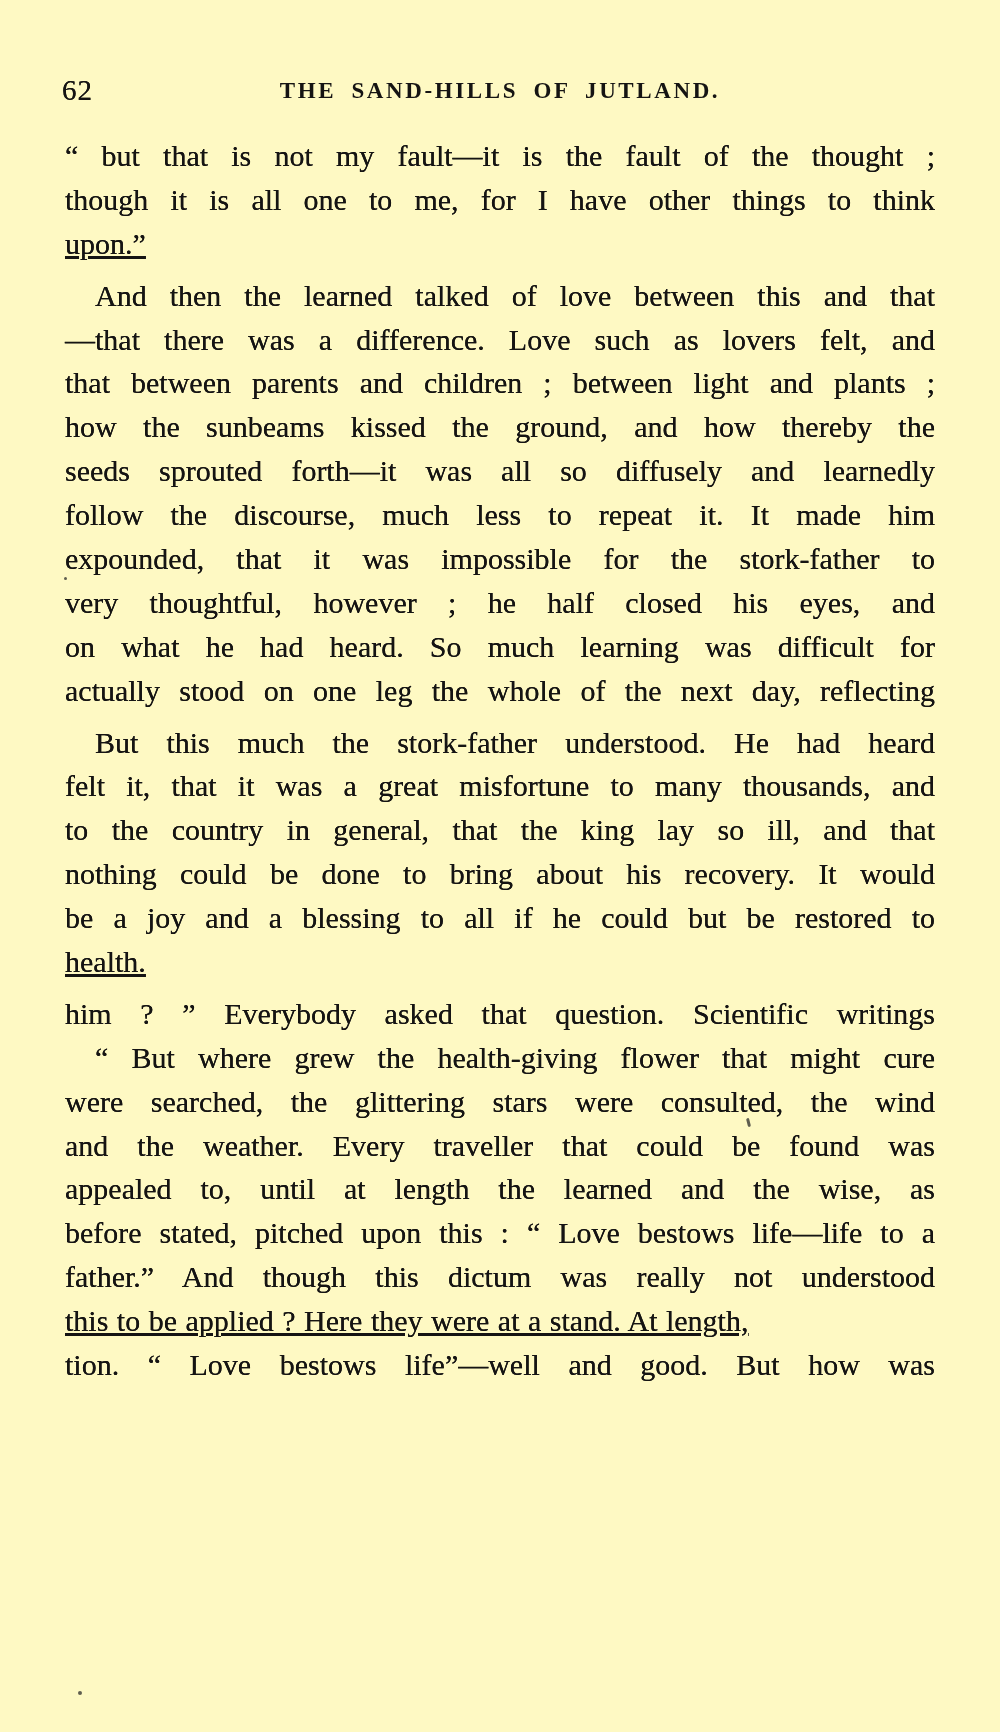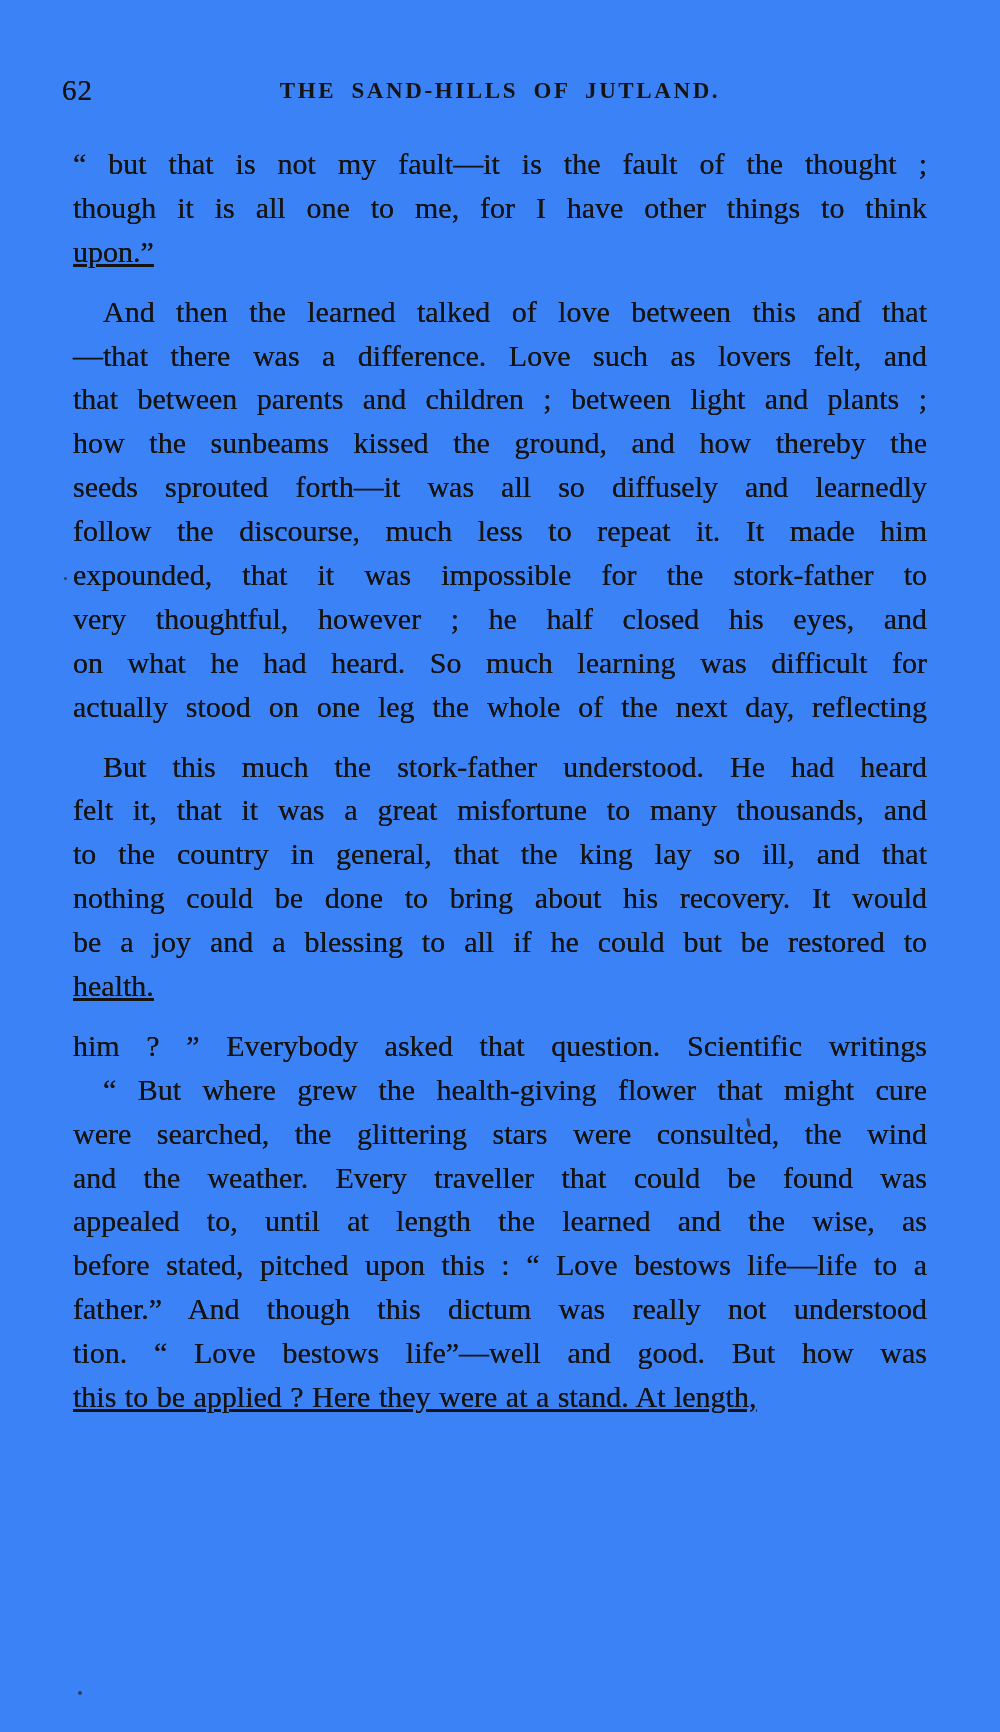--- a/index.html
+++ b/index.html
@@ -4,21 +4,21 @@
 <style>
   html, body {
     margin: 0;
     padding: 0;
     background: #e8e8e8;
   }
   .page {
     position: relative;
     width: 1000px;
     height: 1732px;
-    background: #3b82f6;
+    background: #fef9c3;
     margin: 0 auto;
     overflow: hidden;
     color: #151413;
     font-family: "Liberation Serif", "DejaVu Serif", serif;
   }
   .page-header {
     position: absolute;
     top: 72px;
     left: 0;
     width: 1000px;
@@ -44,21 +44,21 @@
     word-spacing: 7px;
   }
   .page-body {
     position: absolute;
     top: 126px;
     left: 57px;
     width: 886px;
     font-size: 30px;
     text-shadow: 0 0 0.4px #151413;
   }
-  .paragraph { margin: 16px; }
+  .paragraph { margin: 8px; }
   .line {
     line-height: 43.9px;
     height: 43.9px;
     text-align: justify;
     text-align-last: justify;
     word-spacing: 1px;
   }
   .line.last {
     text-align-last: left;
     text-decoration: underline;
@@ -115,22 +115,22 @@
         <div class="line last">health.</div>
       </div>
       <div class="paragraph">
         <div class="line">him ? ” Everybody asked that question. Scientific writings</div>
         <div class="line indent">“ But where grew the health-giving flower that might cure</div>
         <div class="line">were searched, the glittering stars were consulted, the wind</div>
         <div class="line">and the weather. Every traveller that could be found was</div>
         <div class="line">appealed to, until at length the learned and the wise, as</div>
         <div class="line">before stated, pitched upon this : “ Love bestows life—life to a</div>
         <div class="line">father.” And though this dictum was really not understood</div>
+        <div class="line last">this to be applied ? Here they were at a stand. At length,</div>
         <div class="line">tion. “ Love bestows life”—well and good. But how was</div>
-        <div class="line last">this to be applied ? Here they were at a stand. At length,</div>
       </div>
     </div>
 
 <div class="ink-speck" style="left: 858px; top: 300px; width: 4px; height: 3px;"></div>
     <div class="ink-speck" style="left: 64px; top: 577px; width: 3px; height: 3px;"></div>
     <div class="ink-speck tick" style="left: 747px; top: 1118px; width: 3px; height: 9px;"></div>
     <div class="ink-speck" style="left: 78px; top: 1691px; width: 4px; height: 4px;"></div>
   </div>
 
 </body></html>

